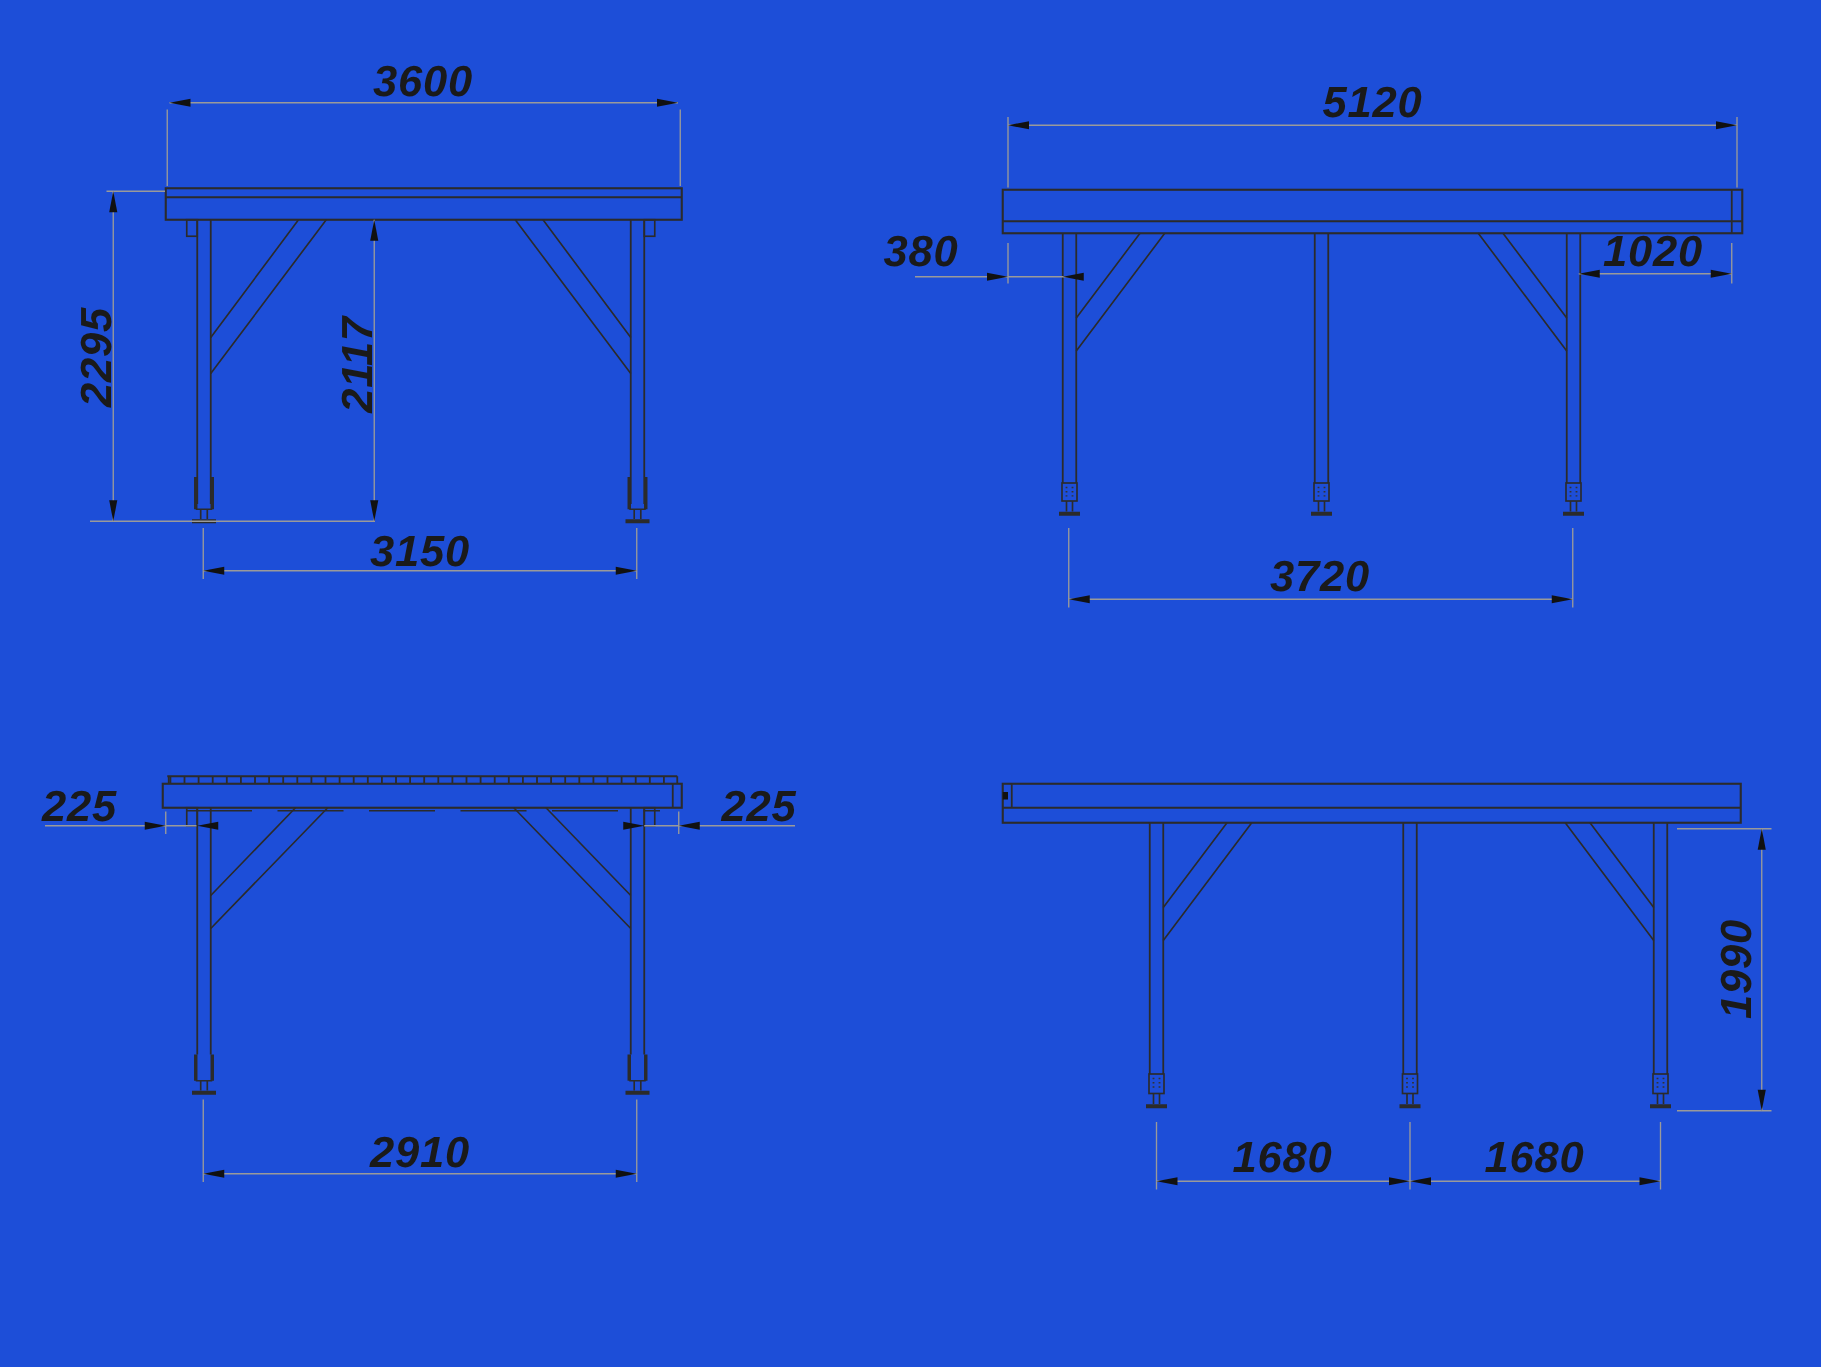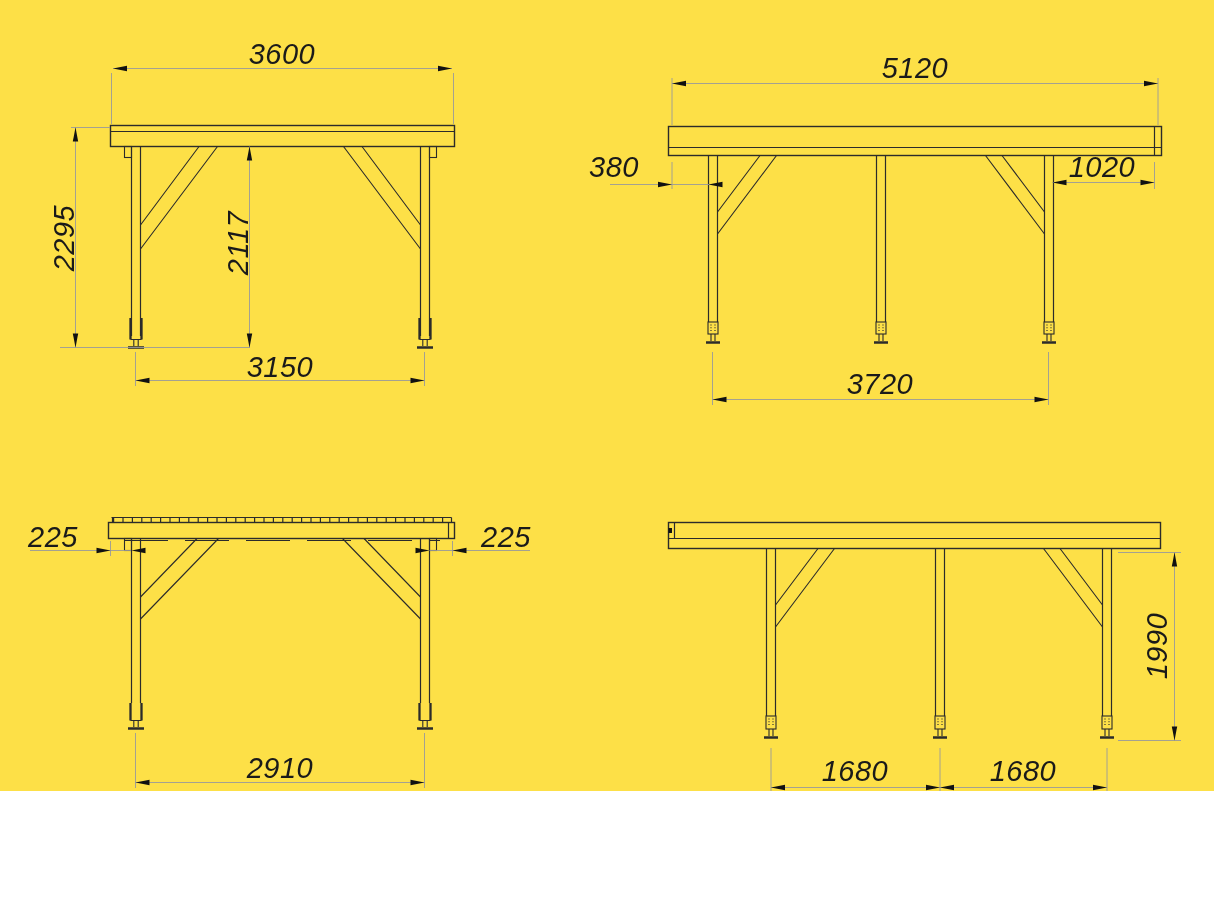--- a/index.html
+++ b/index.html
@@ -1,21 +1,22 @@
 <!DOCTYPE html>
 <html><head>
 <meta charset="utf-8">
 <style>
   html, body { margin: 0; padding: 0; background: #ffffff; }
   #canvas {
     position: relative;
     width: 1214px;
-    height: 791px;
-    background: #fde047;
+    height: 911px;
+    background: #1d4ed8;
     font-family: "Liberation Sans", sans-serif;
+    font-weight: bold;
   }
   svg text {
     font-family: "Liberation Sans", sans-serif;
     font-style: italic;
     font-size: 29px;
     letter-spacing: 0.5px;
     fill: #1a1a1a;
     text-anchor: middle;
   }
   .s   { stroke: #2b2b2b; stroke-width: 1.4; fill: none; }

